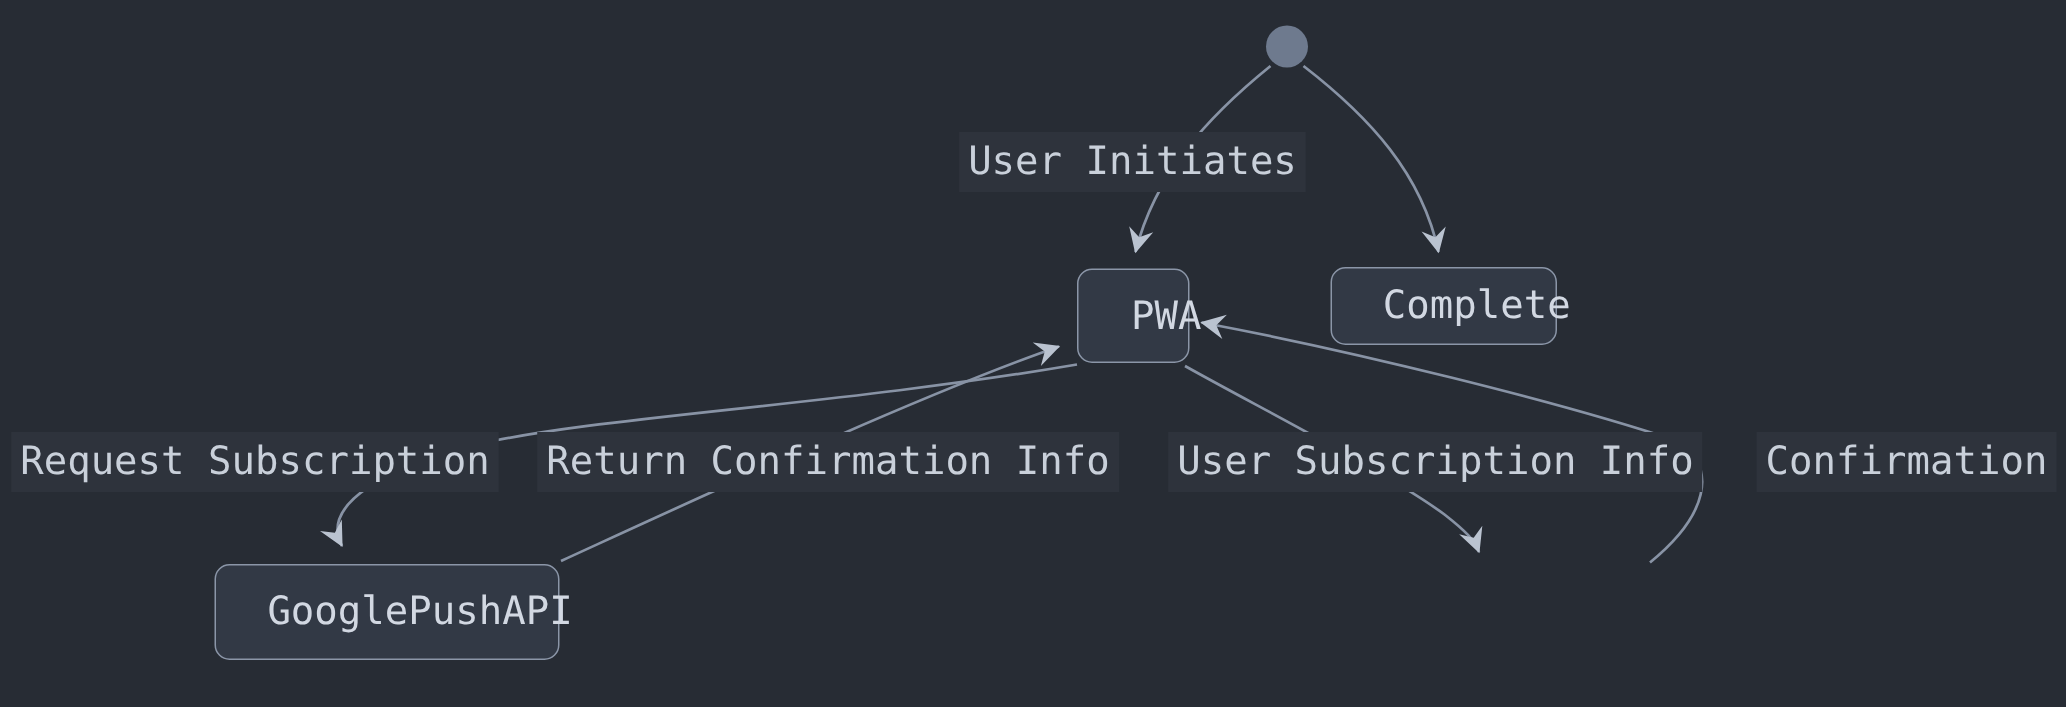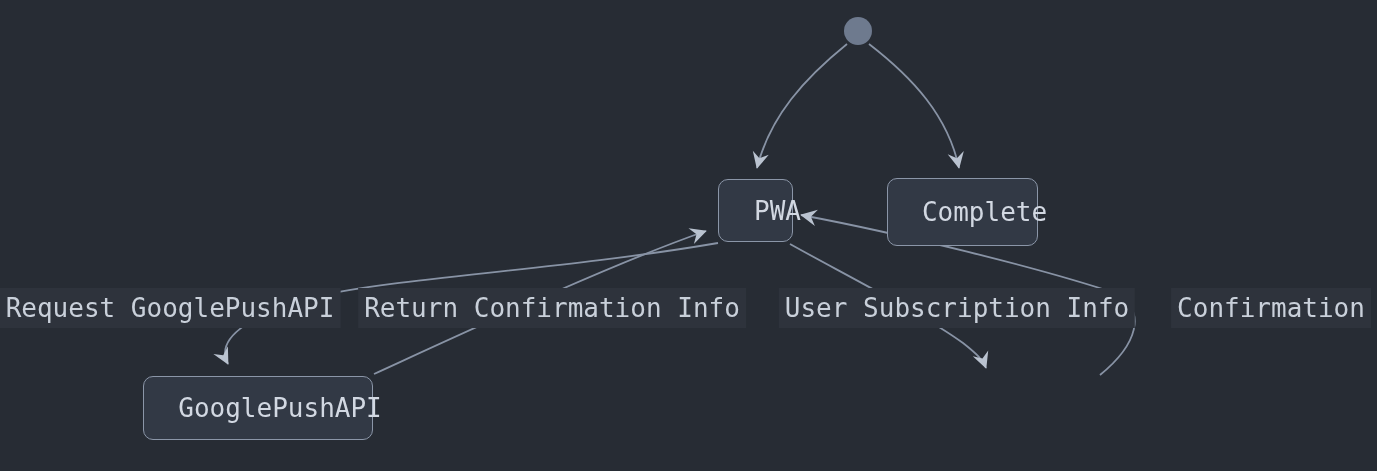--- a/index.html
+++ b/index.html
@@ -31,21 +31,21 @@
     border-radius: 10px;
     display: flex;
     align-items: center;
     justify-content: center;
     color: #d2d8e2;
     font-size: 26px;
     white-space: nowrap;
     padding-left: 44px;
   }
   .node-pwa                   { left: 718px; top: 179px; width: 75px;  height: 63px; }
-  .node-complete              { left: 887px; top: 178px; width: 151px; height: 68px; }
+  .node-complete              { left: 887px; top: 178px; width: 151px; height: 52px; }
   .node-googlepushapi         { left: 143px; top: 376px; width: 230px; height: 64px; justify-content: center; }
   .node-webhookwebpushservice { left: 832px; top: 375px; width: 357px; height: 65px; }
   .edge-label {
     position: absolute;
     transform: translateX(-50%);
     height: 40px;
     line-height: 40px;
     padding: 0 6px;
     background: #2e333c;
     color: #c9d0da;
@@ -91,22 +91,23 @@
 
   <div class="state-node node-complete">
     <span>Complete</span>
   </div>
 
   <div class="state-node node-googlepushapi">
     <span>GooglePushAPI</span>
   </div>
 
 
+  <div class="edge-label label-user-initiates">User Initiates</div>
 
-  <div class="edge-label label-request-subscription">Request GooglePushAPI</div>
+  <div class="edge-label label-request-subscription">Request Subscription</div>
 
   <div class="edge-label label-return-subscription-info">Return Confirmation Info</div>
 
   <div class="edge-label label-store-subscription-info">User Subscription Info</div>
 
   <div class="edge-label label-confirmation">Confirmation</div>
 
 </div>
 
 </body></html>

